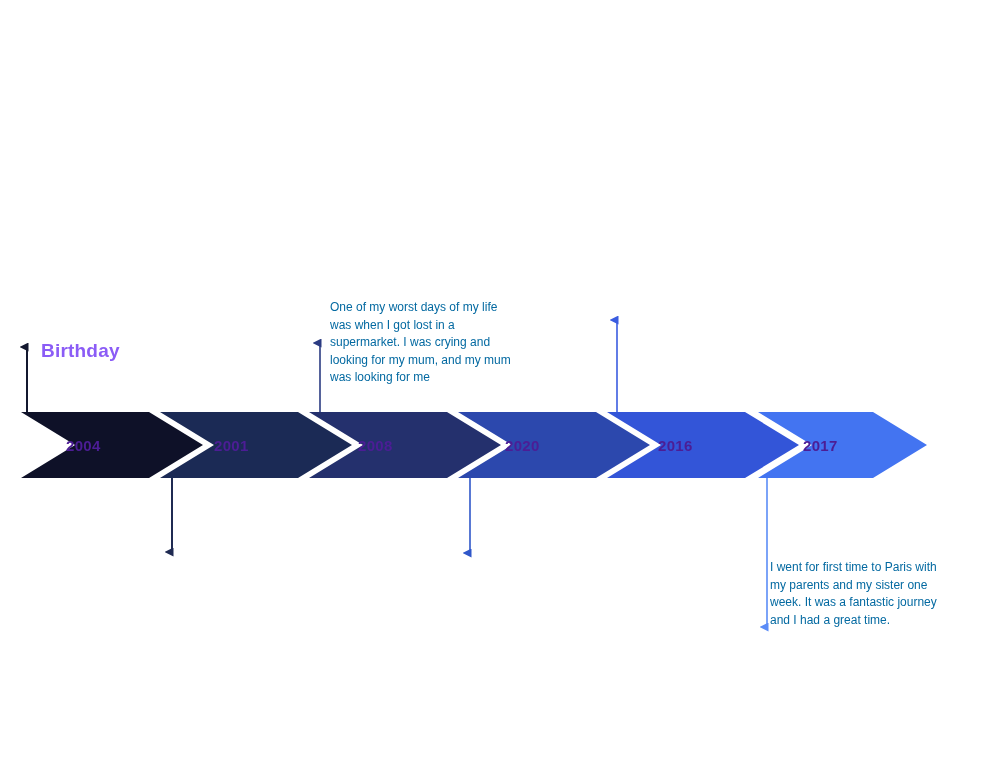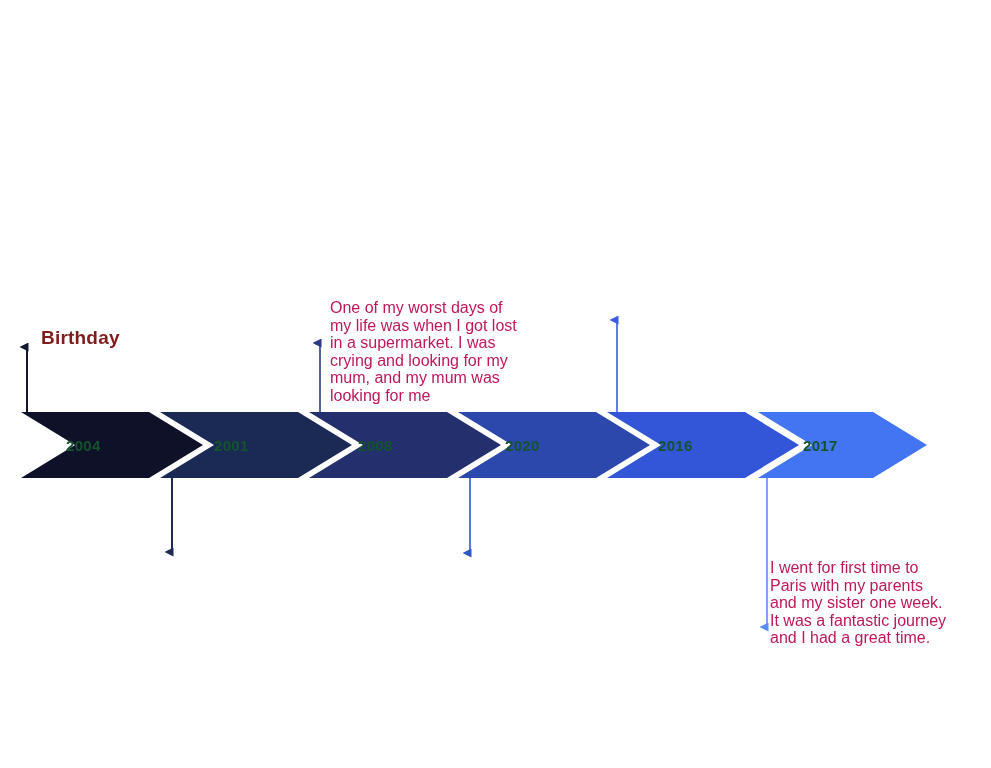--- a/index.html
+++ b/index.html
@@ -22,40 +22,41 @@
     height: 768px;
   }
   .timeline-svg {
     position: absolute;
     left: 0; top: 0;
     width: 991px;
     height: 768px;
   }
   .seg-label {
     position: absolute;
-    color: #14532d;
+    color: #4c1d95;
     font-weight: bold;
     font-size: 15px;
     letter-spacing: 0.3px;
     white-space: nowrap;
   }
   .note {
     position: absolute;
-    font-size: 16px;
+    font-size: 12px;
     line-height: 17.6px;
-    color: #be185d;
+    color: #0369a1;
     white-space: pre-line;
   }
   .birthday-title {
     position: absolute;
     font-size: 19px;
     font-weight: bold;
-    color: #7f1d1d;
+    color: #8b5cf6;
     letter-spacing: 0.2px;
     white-space: nowrap;
+    margin-top: 13px;
   }
 </style>
 </head>
 <body>
 
 <div id="canvas">
 
   <svg class="timeline-svg" viewBox="0 0 991 768" xmlns="http://www.w3.org/2000/svg">
     <defs>
       <marker id="arrow-up-0" markerWidth="9" markerHeight="9" refX="4.5" refY="7.5" orient="auto" markerUnits="userSpaceOnUse">

